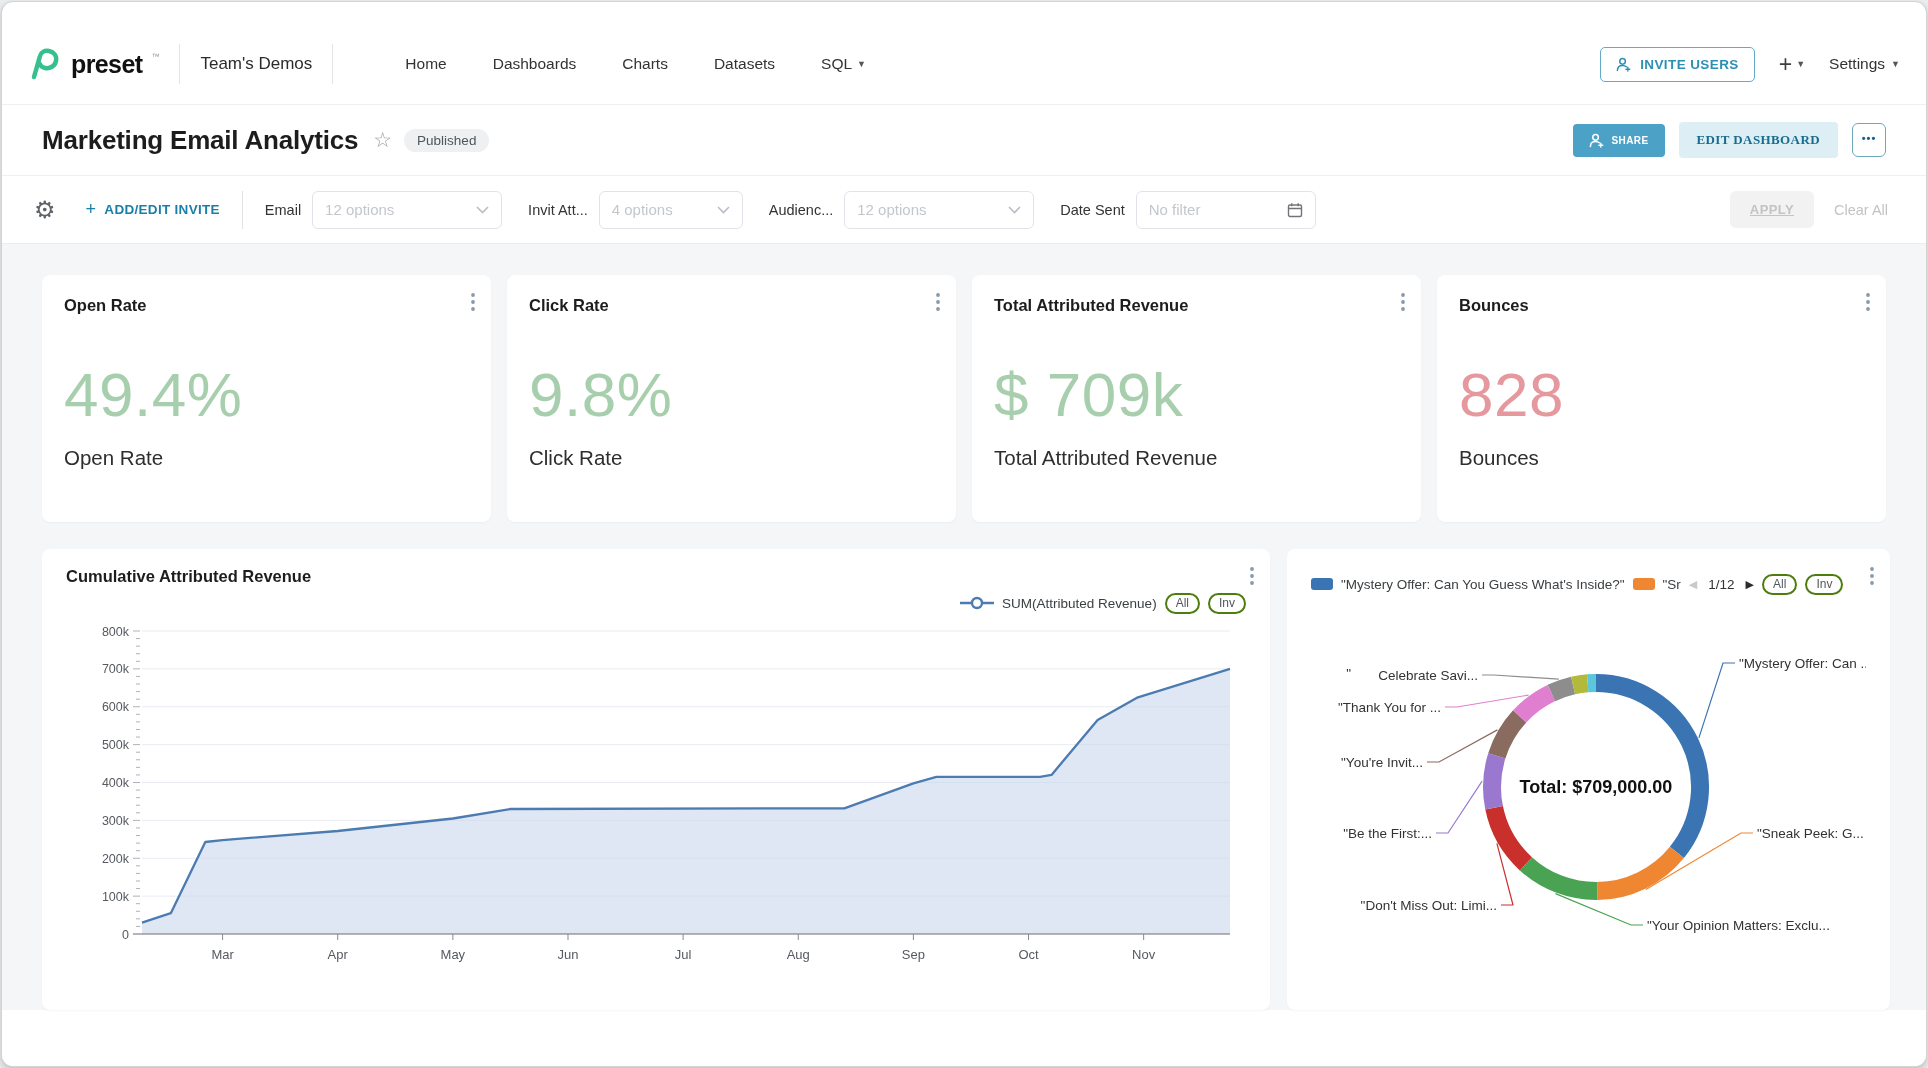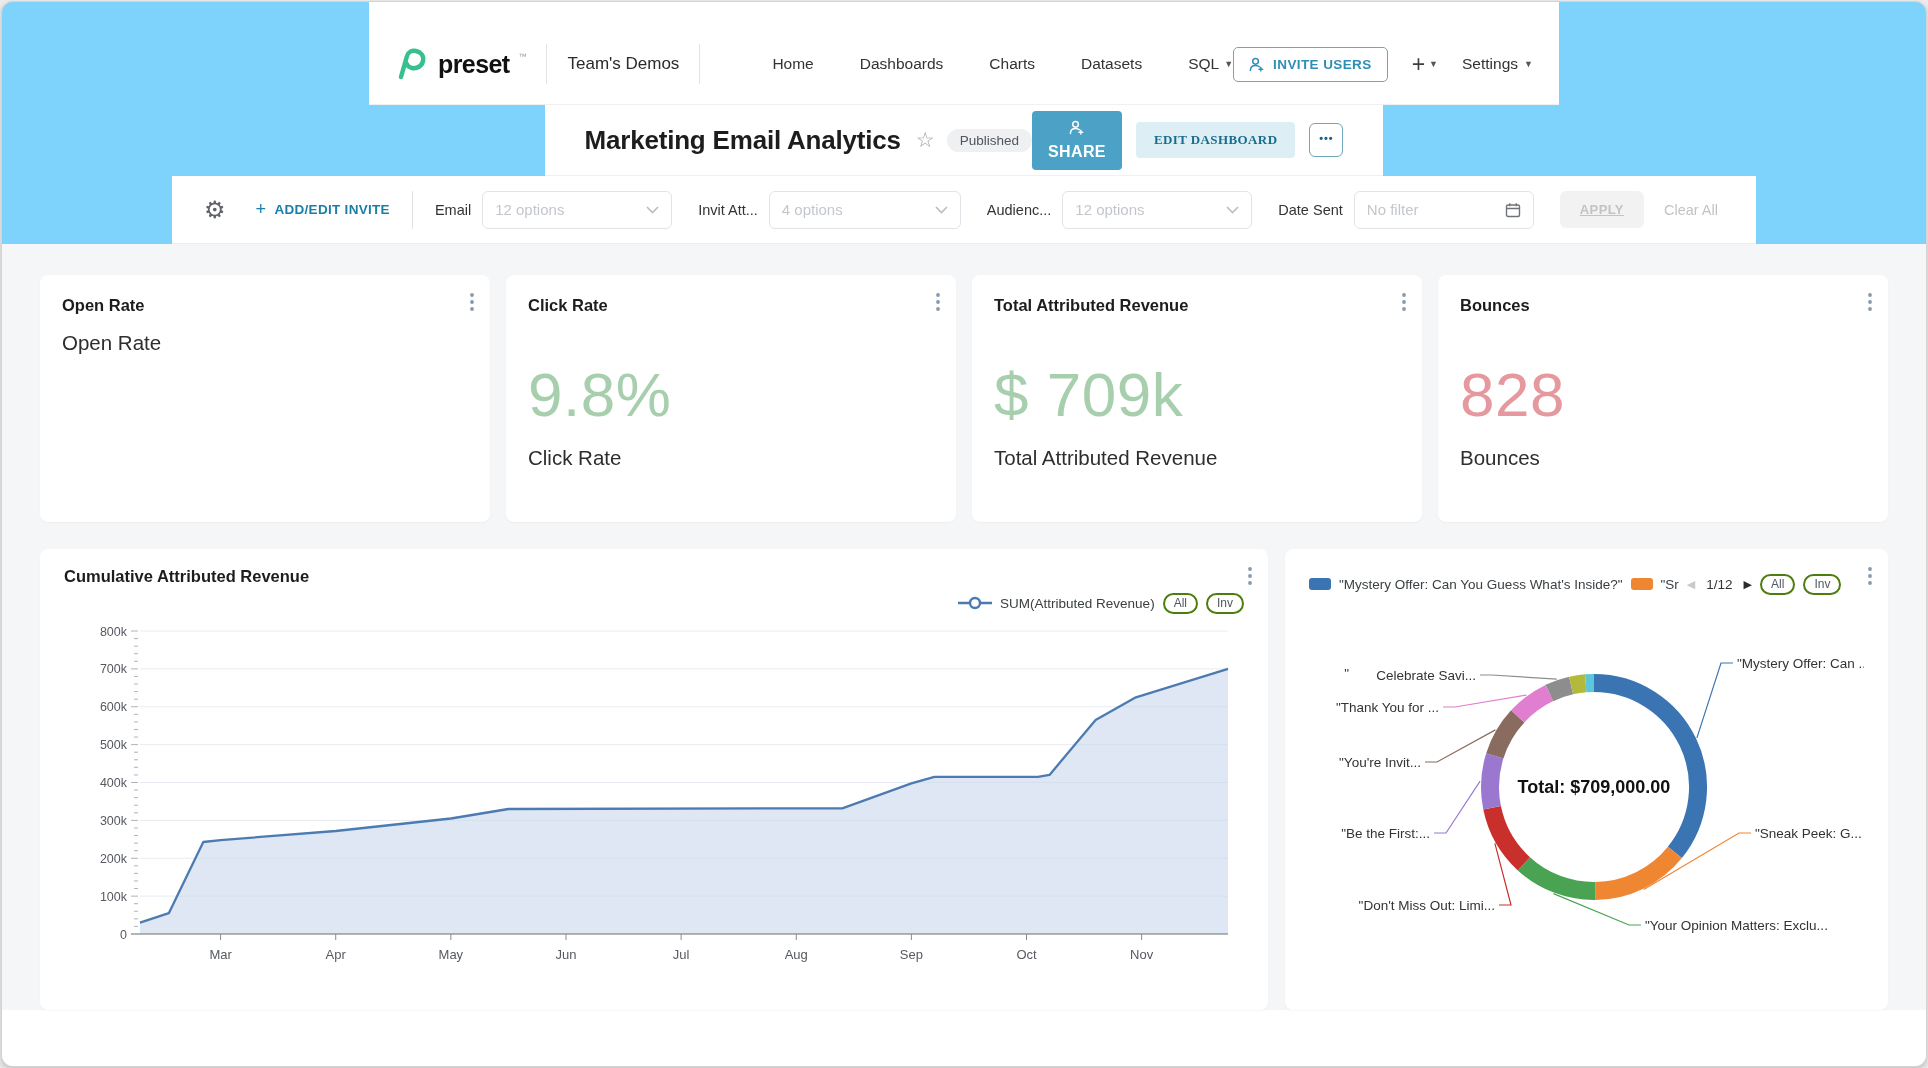--- a/index.html
+++ b/index.html
@@ -1,19 +1,19 @@
 <!DOCTYPE html>
 <html><head>
 <meta charset="utf-8">
 <style>
   * { box-sizing: border-box; }
   body { margin:0; padding:0; background:#ececec; font-family:"Liberation Sans",sans-serif; }
   .window { width:1926px; height:1066px; margin:1px; background:#7dd3fc; border:1px solid #d4d4d4;
             border-radius:12px; overflow:hidden; box-shadow:0 3px 6px rgba(0,0,0,.18);
-            display:flex; flex-direction:column;align-items:center; }
+            display:flex; flex-direction:column; }
 
   
   .navbar { height:103px; flex:0 0 103px; display:flex; align-items:center; padding:22px 26px 0 26px; border-bottom:1px solid #f0f0f0; background:#fff; }
   .brand { display:flex; align-items:center; gap:9px; }
   .brand-word { font-size:25px; font-weight:700; color:#111; letter-spacing:-0.6px; }
   .brand-tm { font-size:8px; color:#999; vertical-align:top; position:relative; top:-8px; }
   .v-div { width:1px; height:40px; background:#e4e4e4; margin:0 20px; }
   .workspace { font-size:17px; color:#2b2b2b; }
   .nav-links { display:flex; align-items:center; gap:46px; margin-left:52px; }
   .nav-item { font-size:15.5px; color:#333; cursor:pointer; display:flex; align-items:center; gap:5px; }
@@ -25,21 +25,21 @@
   .plus-glyph { font-size:23px; font-weight:400; line-height:1; }
   .settings { font-size:15.5px; color:#333; display:flex; align-items:center; gap:6px; cursor:pointer; }
 
   
   .titlebar { height:71px; flex:0 0 71px; display:flex; align-items:center; padding:0 40px; border-bottom:1px solid #f0f0f0; background:#fff; }
   .page-title { font-size:26px; font-weight:700; color:#1d1d1d; margin:0; letter-spacing:-0.2px; }
   .star { font-size:21px; color:#98a0a8; margin-left:15px; cursor:pointer; }
   .pub-pill { background:#eef0f2; border-radius:13px; padding:4px 13px; font-size:13.5px; color:#50565c; margin-left:12px; }
   .title-actions { margin-left:auto; display:flex; align-items:center; gap:14px; }
   .share-btn { background:#4ba2c6; color:#fff; border:none; border-radius:4px; padding:9px 16px;
-               font-size:16px; font-weight:700; letter-spacing:.4px; display:flex; align-items:center; gap:8px; cursor:pointer;flex-direction:column; }
+               font-size:10px; font-weight:700; letter-spacing:.4px; display:flex; align-items:center; gap:8px; cursor:pointer; }
   .edit-btn { background:#ddeef5; color:#186c8e; border:none; border-radius:4px; padding:10px 18px;
               font-size:13px; font-weight:700; letter-spacing:.4px; cursor:pointer;font-family:Liberation Serif, serif; }
   .more-btn { width:34px; height:34px; border:1.5px solid #6fa7bd; border-radius:6px; background:#fff;
               color:#14618a; font-size:11px; font-weight:700; letter-spacing:1px; cursor:pointer;
               display:flex; align-items:center; justify-content:center; padding-bottom:6px; }
 
   
   .filterbar { height:68px; flex:0 0 68px; display:flex; align-items:center; padding:0 28px; border-bottom:1px solid #ededed; background:#fff; }
   .gear { color:#5f6368; font-size:24px; line-height:1; cursor:pointer; margin:0 4px; }
   .addedit { display:flex; align-items:center; gap:8px; color:#1a7fa8; font-size:13.5px; font-weight:700;
@@ -159,21 +159,21 @@
       <div class="fselect" style="width:190px">
         <span class="fplaceholder">12 options</span>
         <svg width="13" height="8" viewBox="0 0 13 8">
             <polyline points="1,1 6.5,6.5 12,1" fill="none" stroke="#b9bdc4" stroke-width="1.6"></polyline>
           </svg>
       </div>
     </div>
 
     <div class="fgroup">
       <span class="flabel">Invit Att...</span>
-      <div class="fselect" style="width:192px">
+      <div class="fselect" style="width:144px">
         <span class="fplaceholder">4 options</span>
         <svg width="13" height="8" viewBox="0 0 13 8">
             <polyline points="1,1 6.5,6.5 12,1" fill="none" stroke="#b9bdc4" stroke-width="1.6"></polyline>
           </svg>
       </div>
     </div>
 
     <div class="fgroup">
       <span class="flabel">Audienc...</span>
       <div class="fselect" style="width:190px">
@@ -205,20 +205,21 @@
       <div class="kpi-row">
         <div class="card kpi-card">
           <div class="card-title">Open Rate</div>
           <span class="kebab">
             <svg width="4" height="18" viewBox="0 0 4 18">
                 <circle cx="2" cy="2" r="1.9" fill="#8799ab"></circle>
                 <circle cx="2" cy="9" r="1.9" fill="#8799ab"></circle>
                 <circle cx="2" cy="16" r="1.9" fill="#8799ab"></circle>
               </svg>
           </span>
+          <div class="kpi-value" style="color: rgb(168, 207, 173);">49.4%</div>
           <div class="kpi-sub">Open Rate</div>
         </div>
         <div class="card kpi-card">
           <div class="card-title">Click Rate</div>
           <span class="kebab">
             <svg width="4" height="18" viewBox="0 0 4 18">
                 <circle cx="2" cy="2" r="1.9" fill="#8799ab"></circle>
                 <circle cx="2" cy="9" r="1.9" fill="#8799ab"></circle>
                 <circle cx="2" cy="16" r="1.9" fill="#8799ab"></circle>
               </svg>

